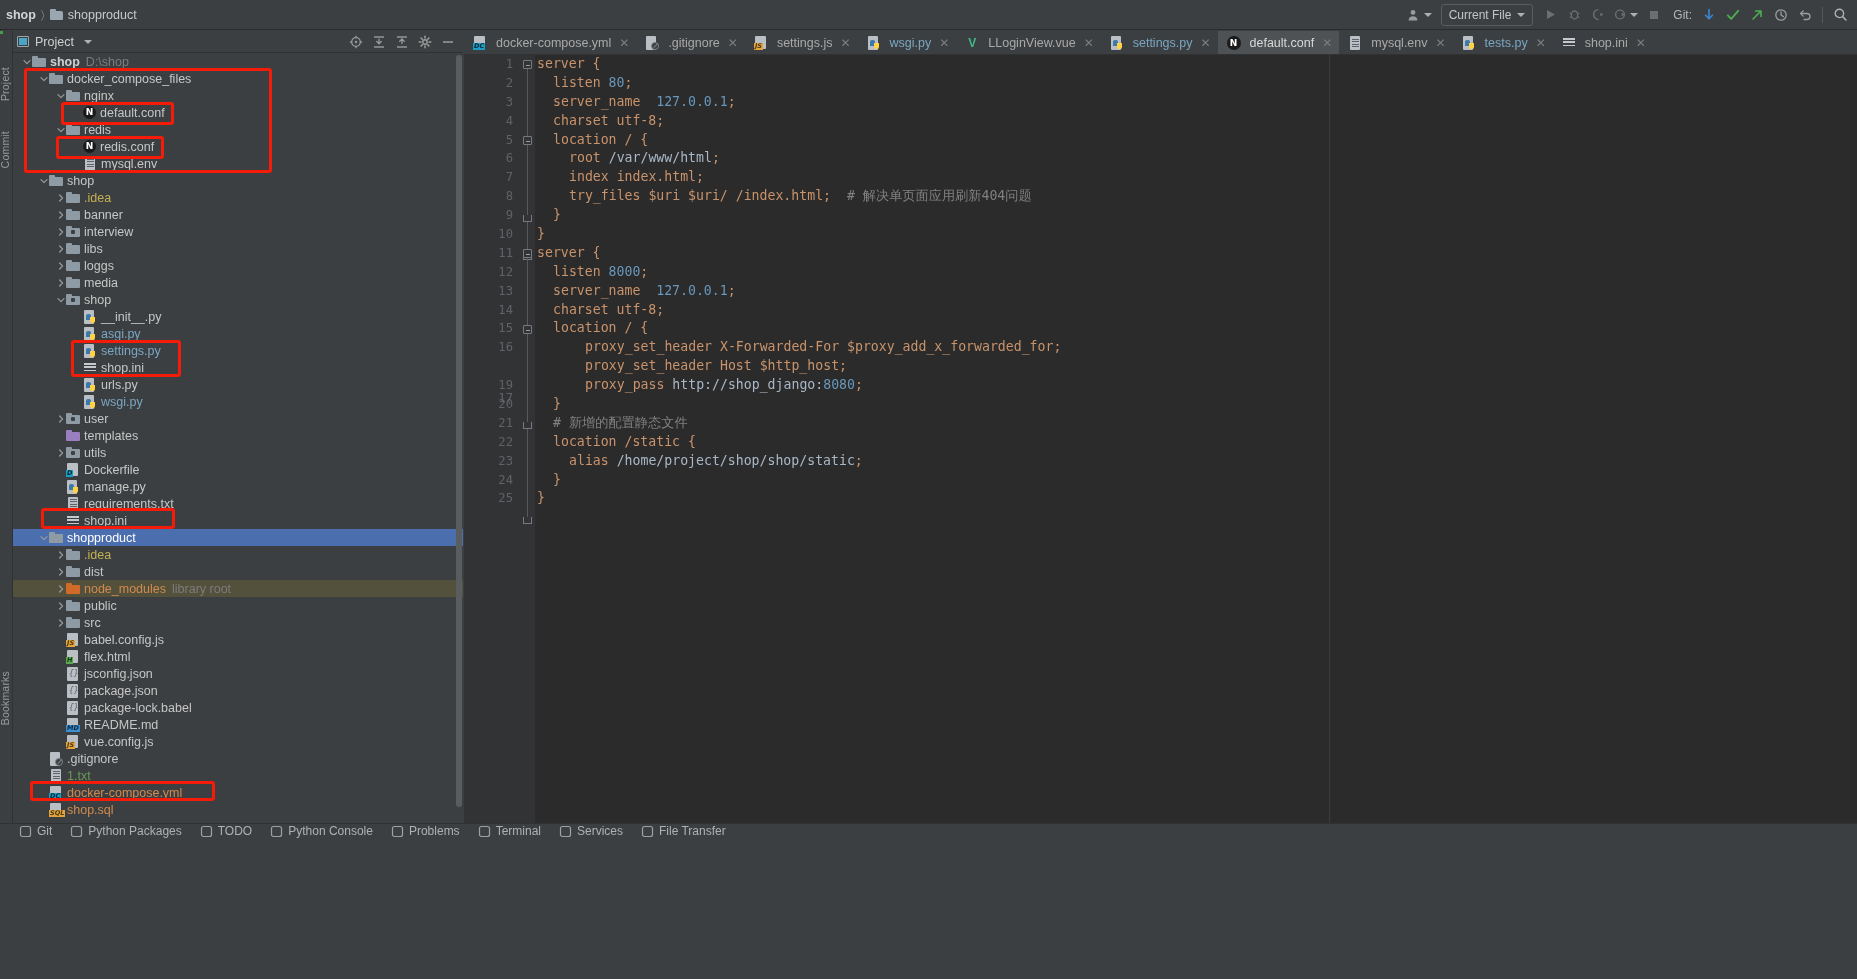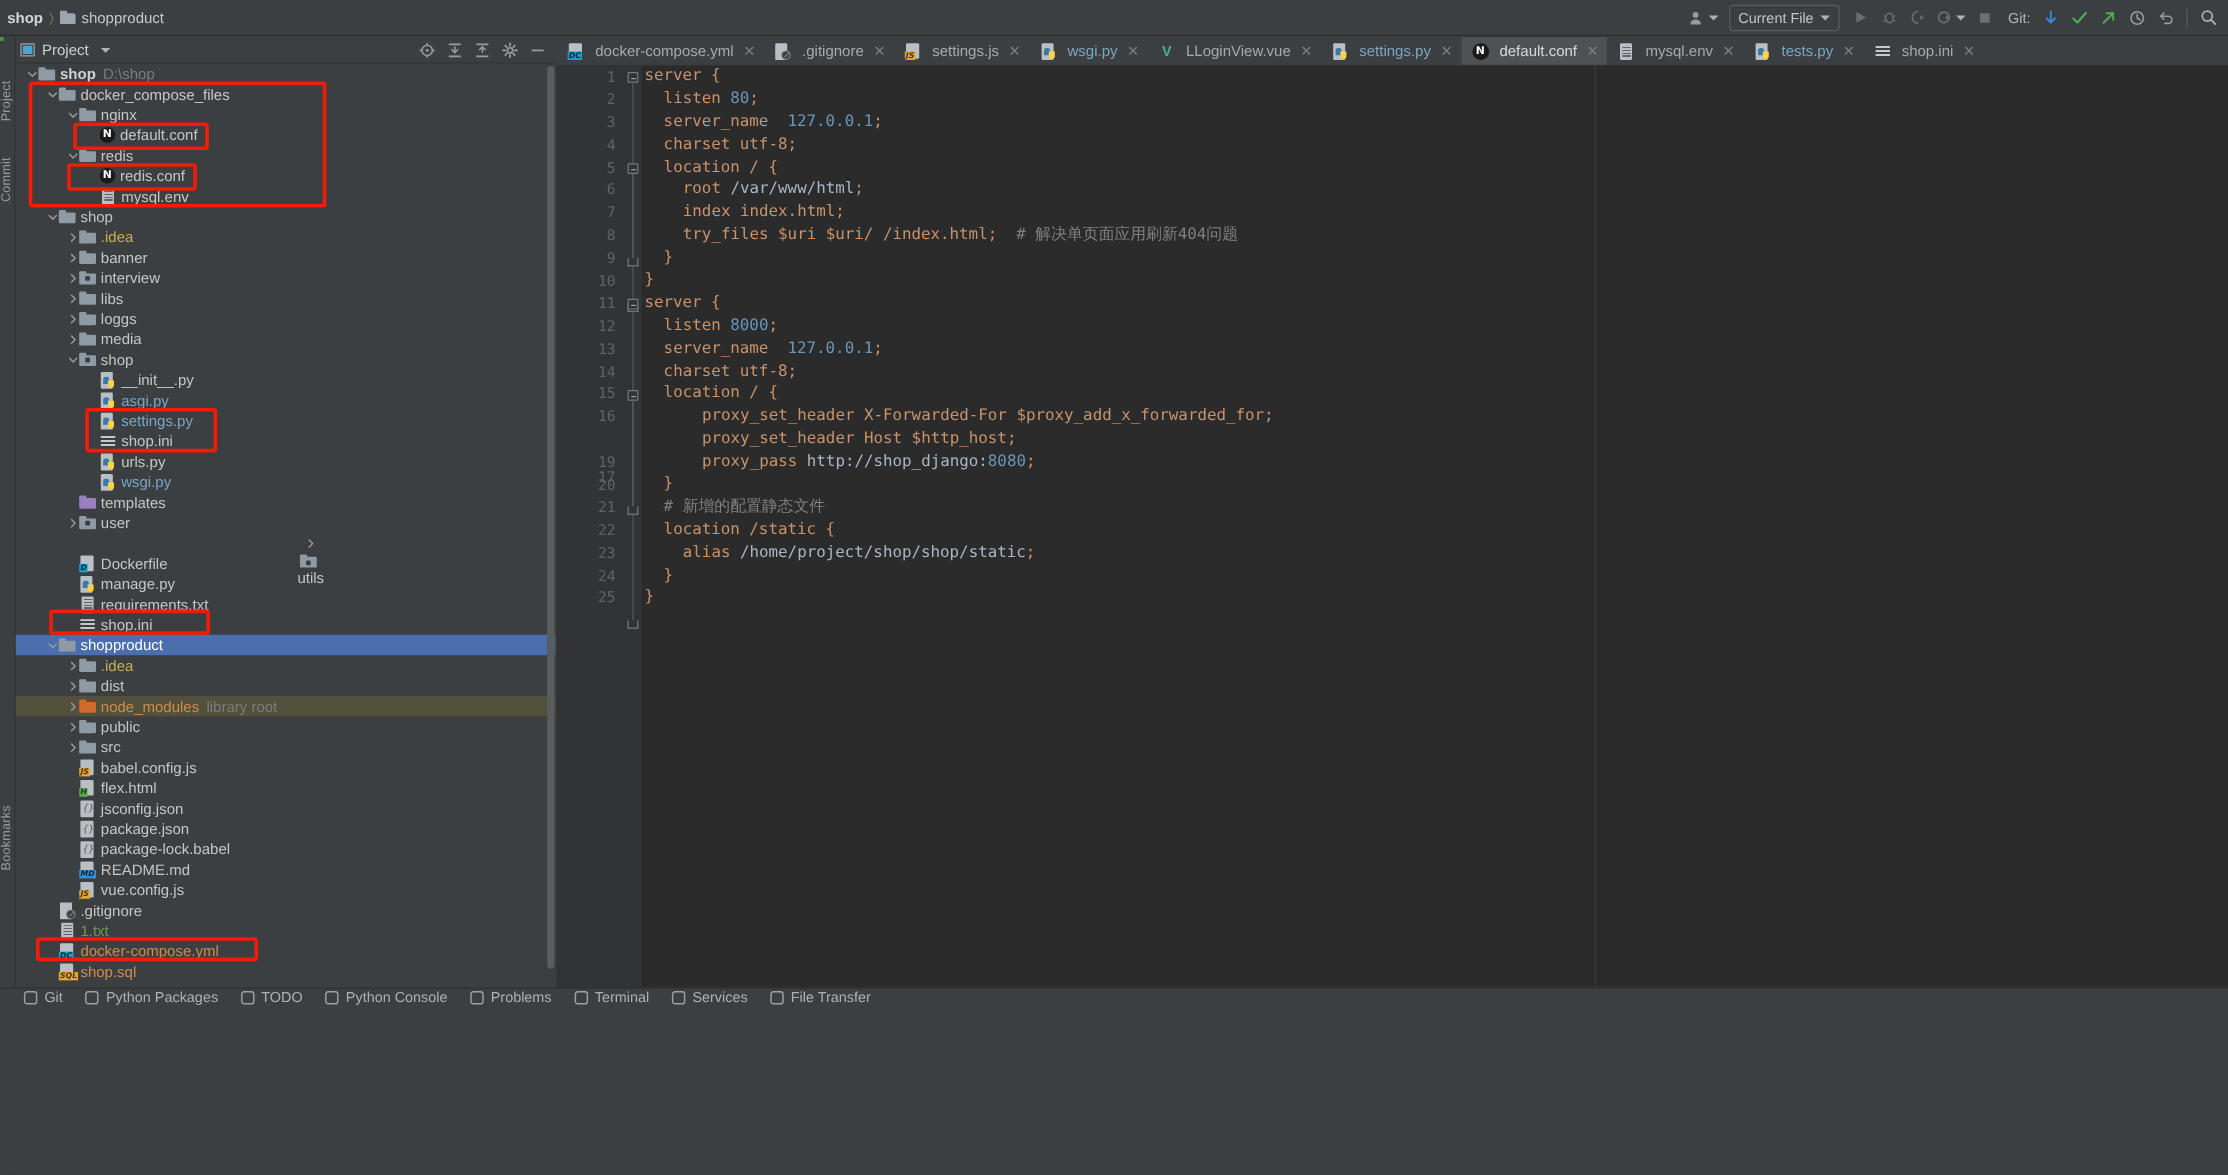--- a/index.html
+++ b/index.html
@@ -546,36 +546,36 @@
       </div>
       <div class="row" style="padding-left: 59px;">
         <span class="arw"></span>
         <span class="ic ic-py">
           <i class="body"></i>
           <i class="pyb"></i>
         </span>
         <span class="lbl py">wsgi.py</span>
       </div>
       <div class="row" style="padding-left: 42px;">
+        <span class="arw">
+          <svg width="8" height="8" viewBox="0 0 8 8">
+            <path d="M2.6 1L5.6 4 2.6 7" fill="none" stroke="#9a9a9a" stroke-width="1.2" stroke-linecap="round" stroke-linejoin="round"></path>
+          </svg>
+        </span>
+        <span class="ic ic-module">
+          <i class="dot"></i>
+        </span>
+        <span class="lbl white">user</span>
+      </div>
+      <div class="row" style="padding-left: 42px;">
         <span class="arw"></span>
         <span class="ic ic-folder purple"></span>
         <span class="lbl white">templates</span>
       </div>
       <div class="row" style="padding-left: 42px;">
-        <span class="arw">
-          <svg width="8" height="8" viewBox="0 0 8 8">
-            <path d="M2.6 1L5.6 4 2.6 7" fill="none" stroke="#9a9a9a" stroke-width="1.2" stroke-linecap="round" stroke-linejoin="round"></path>
-          </svg>
-        </span>
-        <span class="ic ic-module">
-          <i class="dot"></i>
-        </span>
-        <span class="lbl white">user</span>
-      </div>
-      <div class="row" style="padding-left: 42px; flex-direction: column;">
         <span class="arw">
           <svg width="8" height="8" viewBox="0 0 8 8">
             <path d="M2.6 1L5.6 4 2.6 7" fill="none" stroke="#9a9a9a" stroke-width="1.2" stroke-linecap="round" stroke-linejoin="round"></path>
           </svg>
         </span>
         <span class="ic ic-module">
           <i class="dot"></i>
         </span>
         <span class="lbl white">utils</span>
       </div>

